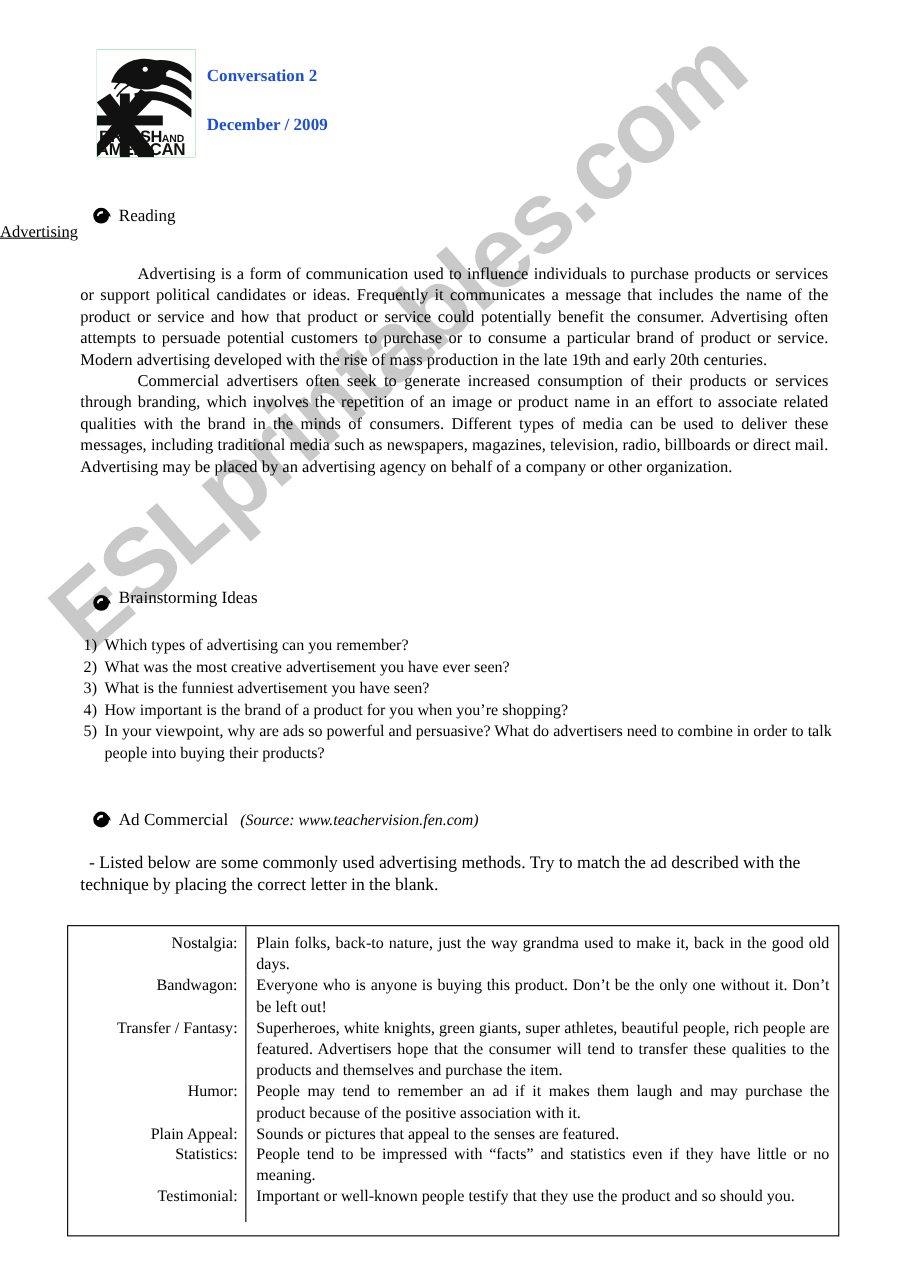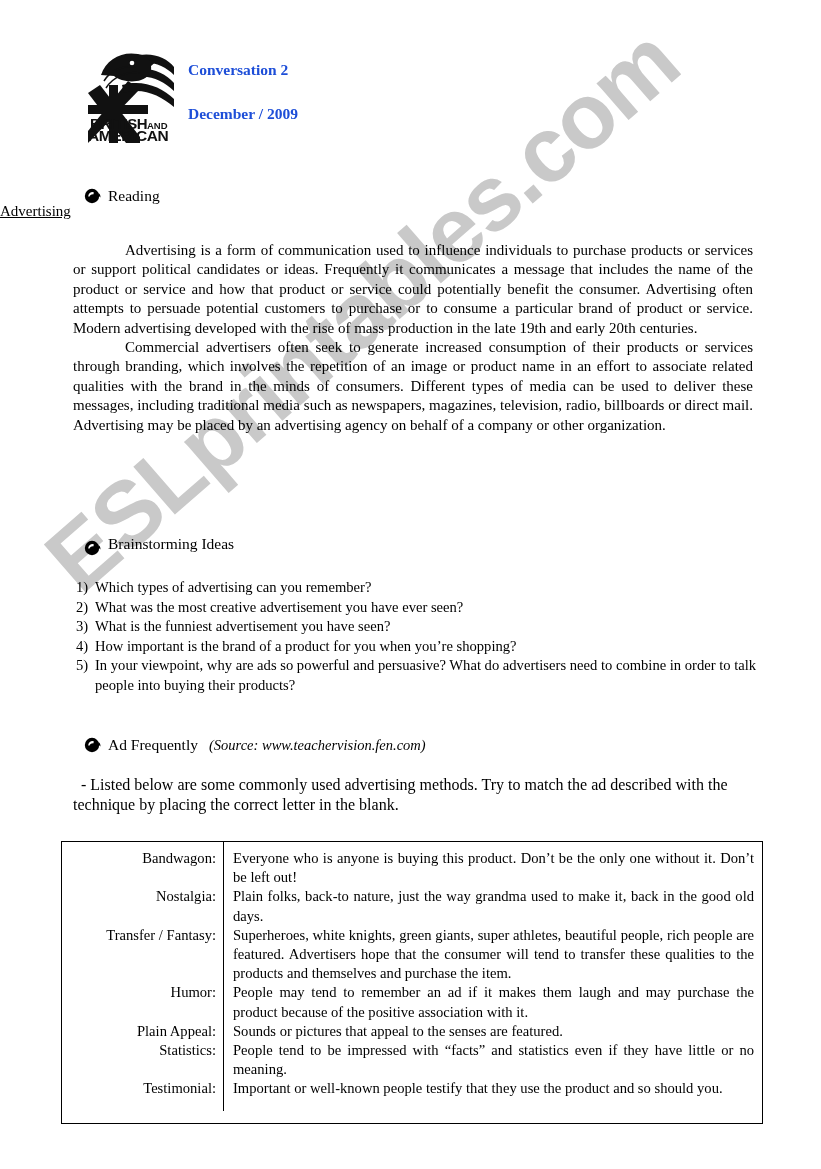--- a/index.html
+++ b/index.html
@@ -321,40 +321,40 @@
   </div>
 
   <div class="section-head" id="head-adtech">
     <span class="bullet-arrow">
       <svg width="17" height="17" viewBox="0 0 17 17" xmlns="http://www.w3.org/2000/svg">
         <circle cx="8" cy="9" r="7.2" fill="#000000"></circle>
         <path d="M6 4.5 C12 3.6 16.4 6 16.4 9.2 L16.4 10.4 L13.2 7.2 L15.2 7.2 C14 5.4 10.4 4.2 6 4.8 Z" fill="#000000"></path>
         <path d="M4.2 9.4 C4.2 6.6 6.6 4.6 9.6 5 L9.6 7.2 C7.2 7.0 5.8 8.0 5.6 9.6 Z" fill="#ffffff"></path>
       </svg>
     </span>
-    <span class="section-title">Ad Frequently</span>
+    <span class="section-title">Ad Commercial</span>
     <span class="section-source">(Source: www.teachervision.fen.com)</span>
   </div>
 
   <div id="adtech-instr">- Listed below are some commonly used advertising methods. Try to match the ad described with the technique by placing the correct letter in the blank.</div>
 
   <div id="tech-table">
     <table>
       <tbody>
         <tr class="spacer-row">
           <td class="label-cell"></td>
           <td class="desc-cell"></td>
         </tr>
         <tr>
+          <td class="label-cell">Nostalgia:</td>
+          <td class="desc-cell">Plain folks, back-to nature, just the way grandma used to make it, back in the good old days.</td>
+        </tr>
+        <tr>
           <td class="label-cell">Bandwagon:</td>
           <td class="desc-cell">Everyone who is anyone is buying this product. Don’t be the only one without it. Don’t be left out!</td>
-        </tr>
-        <tr>
-          <td class="label-cell">Nostalgia:</td>
-          <td class="desc-cell">Plain folks, back-to nature, just the way grandma used to make it, back in the good old days.</td>
         </tr>
         <tr>
           <td class="label-cell">Transfer / Fantasy:</td>
           <td class="desc-cell">Superheroes, white knights, green giants, super athletes, beautiful people, rich people are featured. Advertisers hope that the consumer will tend to transfer these qualities to the products and themselves and purchase the item.</td>
         </tr>
         <tr>
           <td class="label-cell">Humor:</td>
           <td class="desc-cell">People may tend to remember an ad if it makes them laugh and may purchase the product because of the positive association with it.</td>
         </tr>
         <tr>

